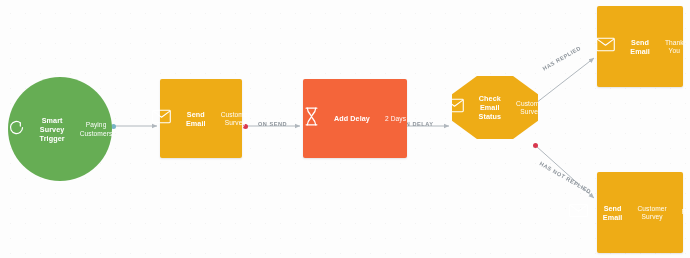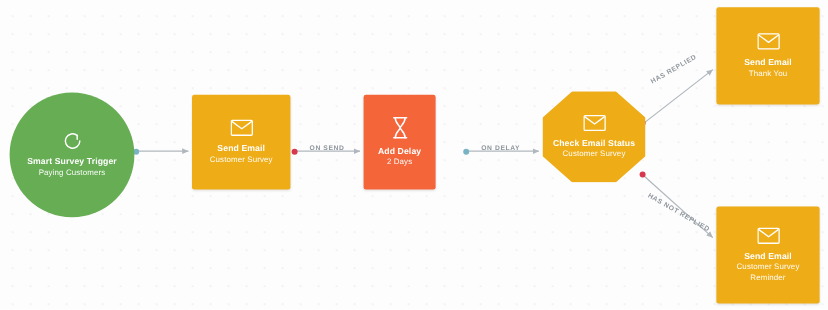--- a/index.html
+++ b/index.html
@@ -12,43 +12,43 @@
     position:relative;width:690px;height:258px;
     background-color:#fdfdfd;
     background-image:
       radial-gradient(circle, #f2f2f2 0.7px, transparent 0.8px);
     background-size:15px 15px;
     background-position:3px 6px;
   }
   #wires{position:absolute;left:0;top:0;width:690px;height:258px;}
 
   .node{position:absolute;box-sizing:border-box;
-        display:flex;flex-direction:column;
+        display:flex;flex-direction:row;
         align-items:center;justify-content:center;
-        color:#ffffff;text-align:center;}
+        color:#ffffff;text-align:center;gap:15px;}
   .nd-title{font-size:7.2px;font-weight:bold;line-height:1.25;letter-spacing:.1px;}
   .nd-sub{font-size:6.6px;font-weight:normal;line-height:1.28;letter-spacing:.1px;
           margin-top:1.5px;opacity:.97;}
   .nd-icon{margin-bottom:5px;display:block;line-height:0;}
 
   
   #n-trigger{left:8px;top:77px;width:104px;height:104px;
              border-radius:50%;background:#66ad54;}
   #n-trigger .nd-icon{margin-bottom:4px;}
   #n-trigger .nd-title{font-size:7.2px;}
 
   
   .rect{border-radius:2px;box-shadow:0 1px 2px rgba(0,0,0,.10);}
   #n-send1{left:160px;top:79px;width:82px;height:79px;background:#eeac16;}
-  #n-delay{left:303px;top:79px;width:60px;height:79px;background:#f4653a;}
+  #n-delay{left:303px;top:79px;width:104px;height:79px;background:#f4653a;}
   #n-thanks{left:597px;top:6px;width:86px;height:81px;background:#eeac16;}
   #n-reminder{left:597px;top:172px;width:86px;height:81px;background:#eeac16;}
 
   
-  #n-check{left:452px;top:76px;width:86px;height:76px;background:#eeac16;
+  #n-check{left:452px;top:76px;width:86px;height:63px;background:#eeac16;
     -webkit-clip-path:polygon(29% 0,71% 0,100% 29%,100% 71%,71% 100%,29% 100%,0 71%,0 29%);
     clip-path:polygon(29% 0,71% 0,100% 29%,100% 71%,71% 100%,29% 100%,0 71%,0 29%);
     filter:drop-shadow(0 1px 2px rgba(0,0,0,.10));}
 
   
   .port{position:absolute;width:5px;height:5px;border-radius:50%;}
   .port-in{background:#79b4c4;}
   .port-out{background:#d8384f;}
 
   

